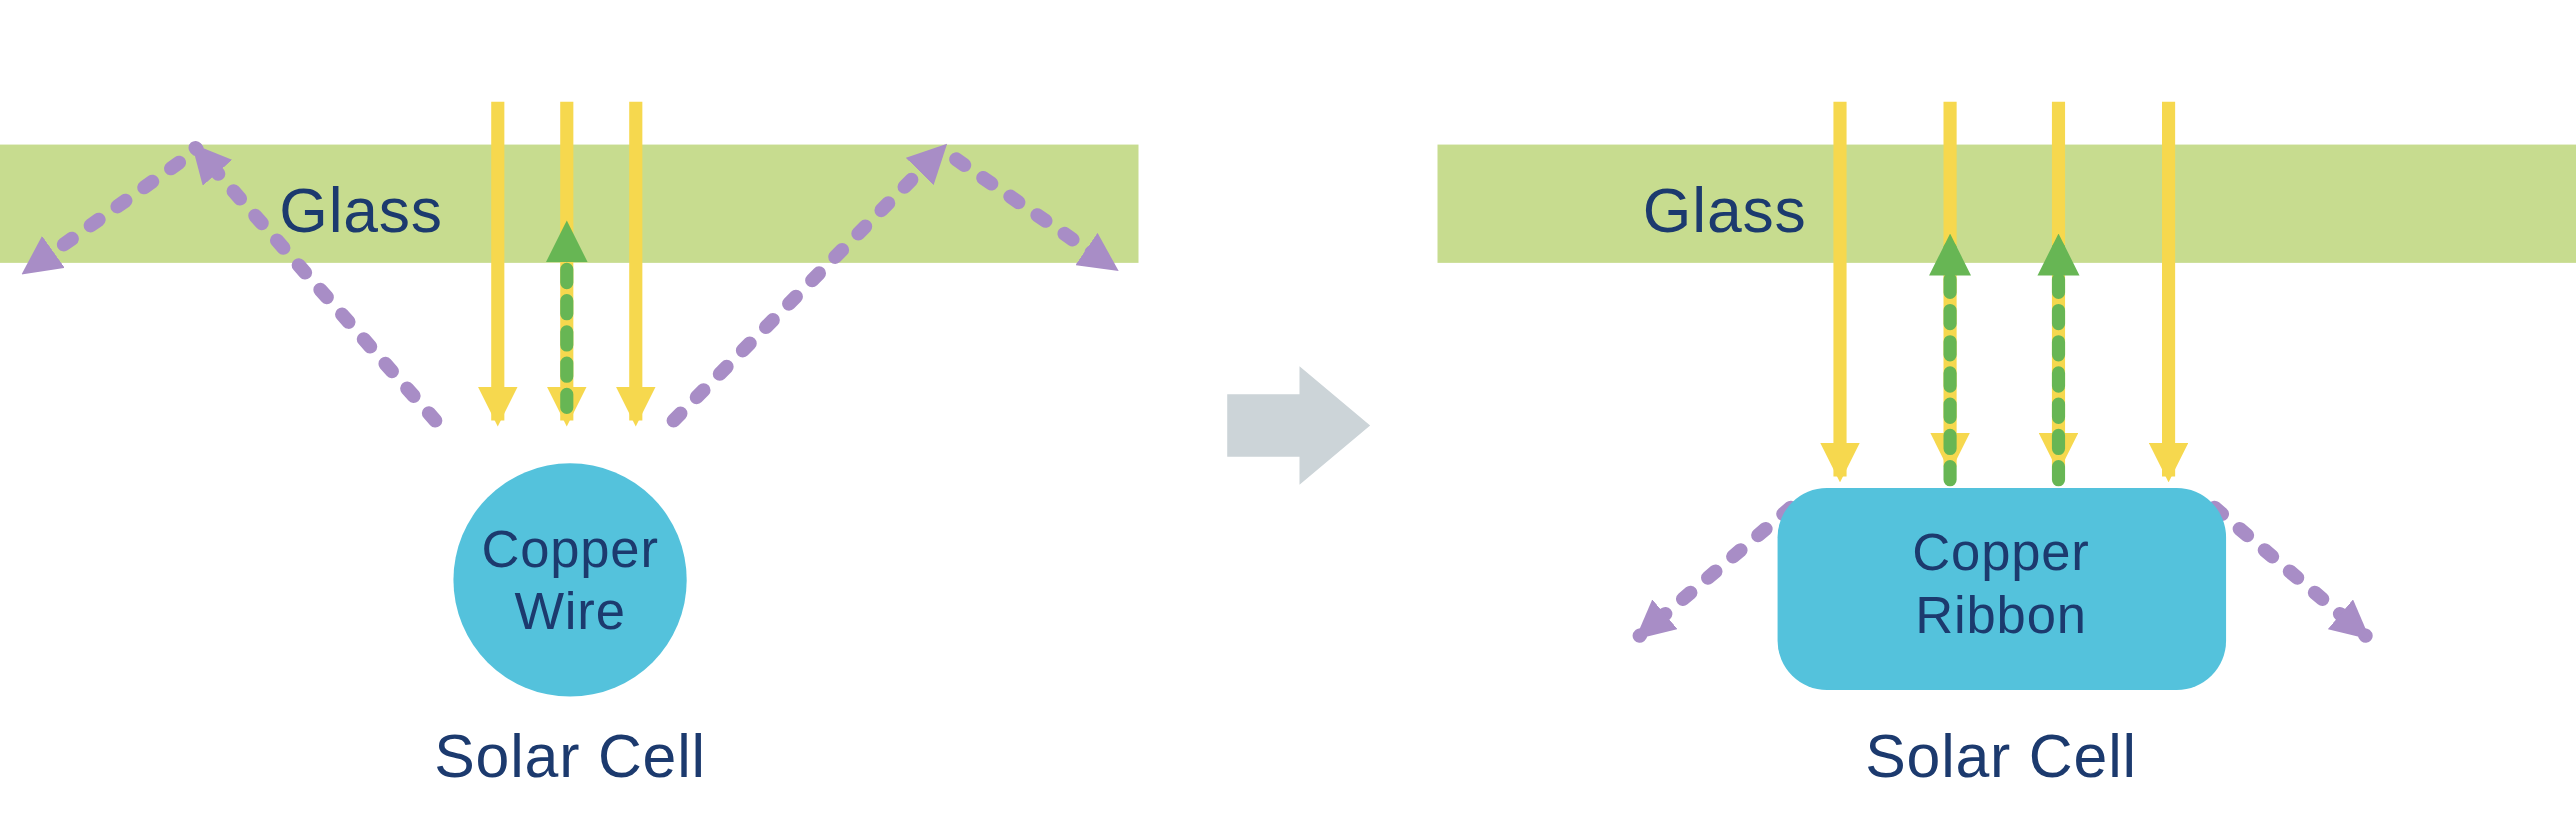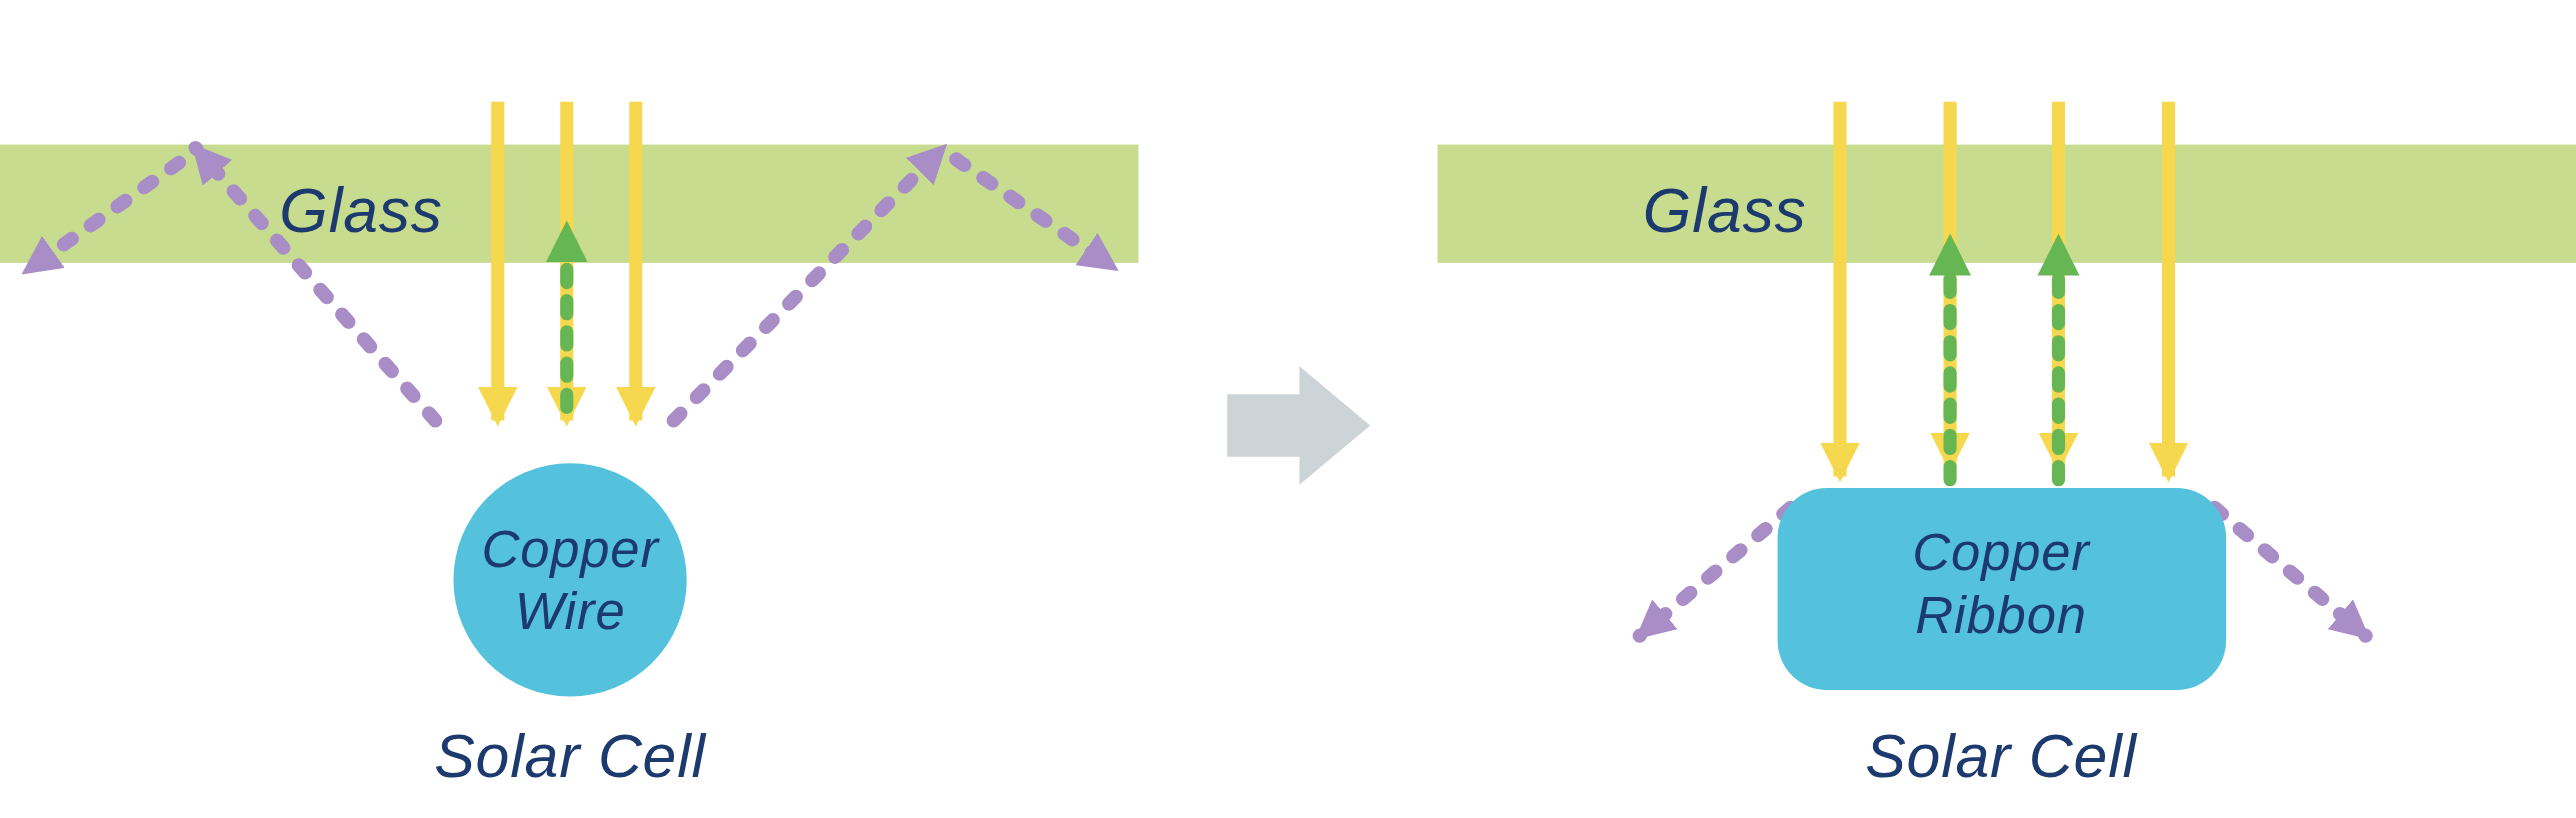--- a/index.html
+++ b/index.html
@@ -6,21 +6,20 @@
     margin: 0;
     padding: 0;
     background: var(--background, #ffffff);
   }
   .stage {
     position: relative;
     width: 2576px;
     height: 819px;
     background: var(--background, #ffffff);
     overflow: hidden;
-    font-style: italic;
   }
   svg { display: block; }
 
   text {
     font-family: "Liberation Sans", sans-serif;
     fill: var(--text, #1c3a6e);
     letter-spacing: 0.5px;
   }
   .t-glass { font-size: 38px; }
   .t-cond  { font-size: 32px; text-anchor: middle; }

